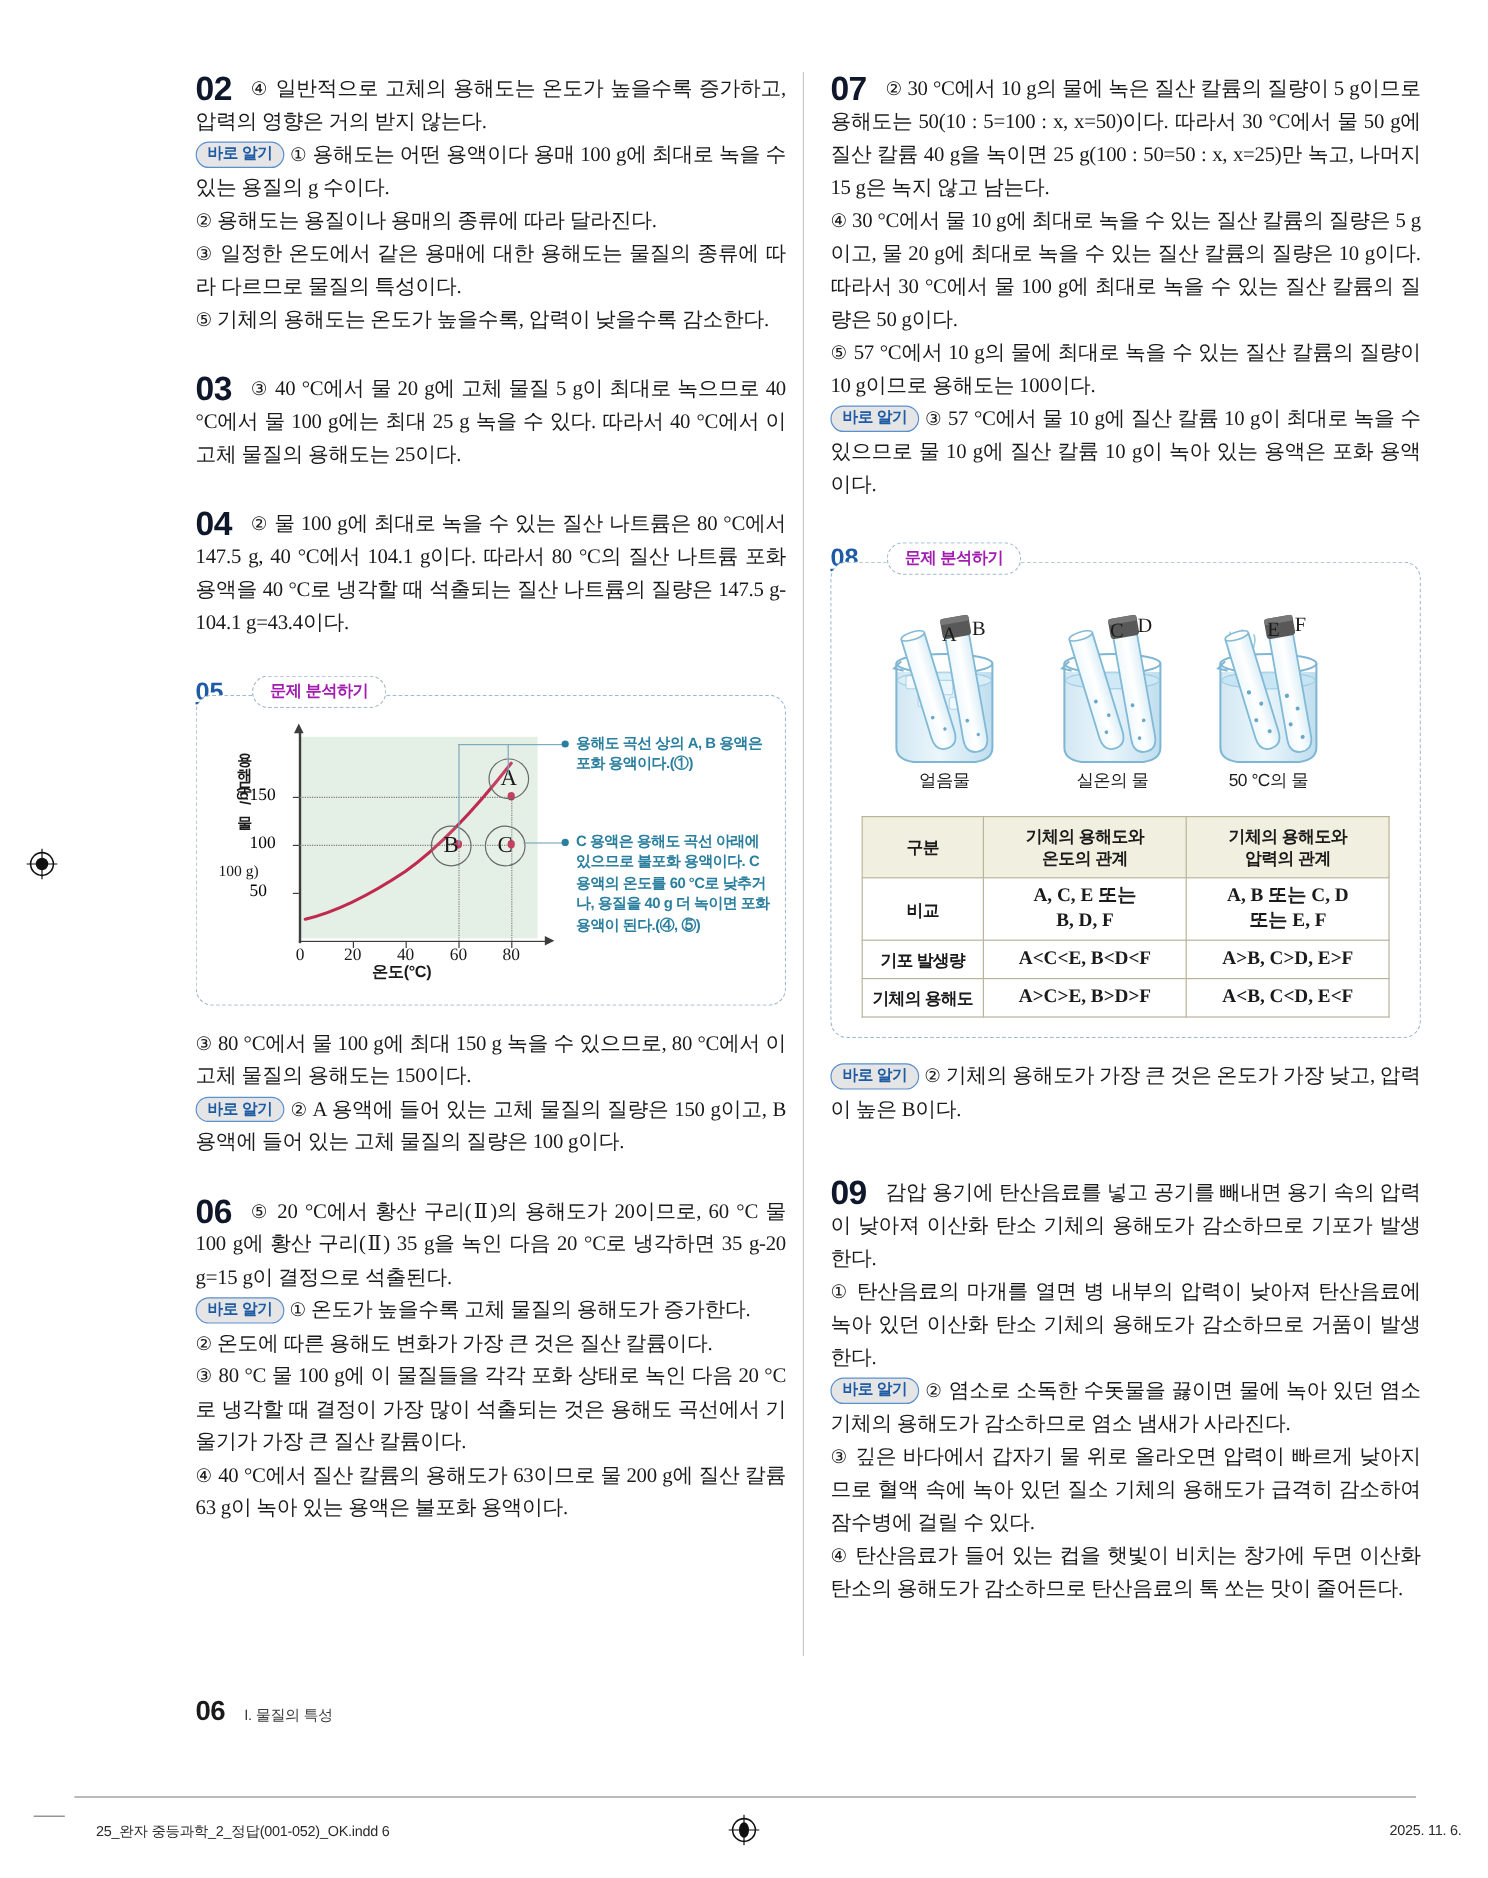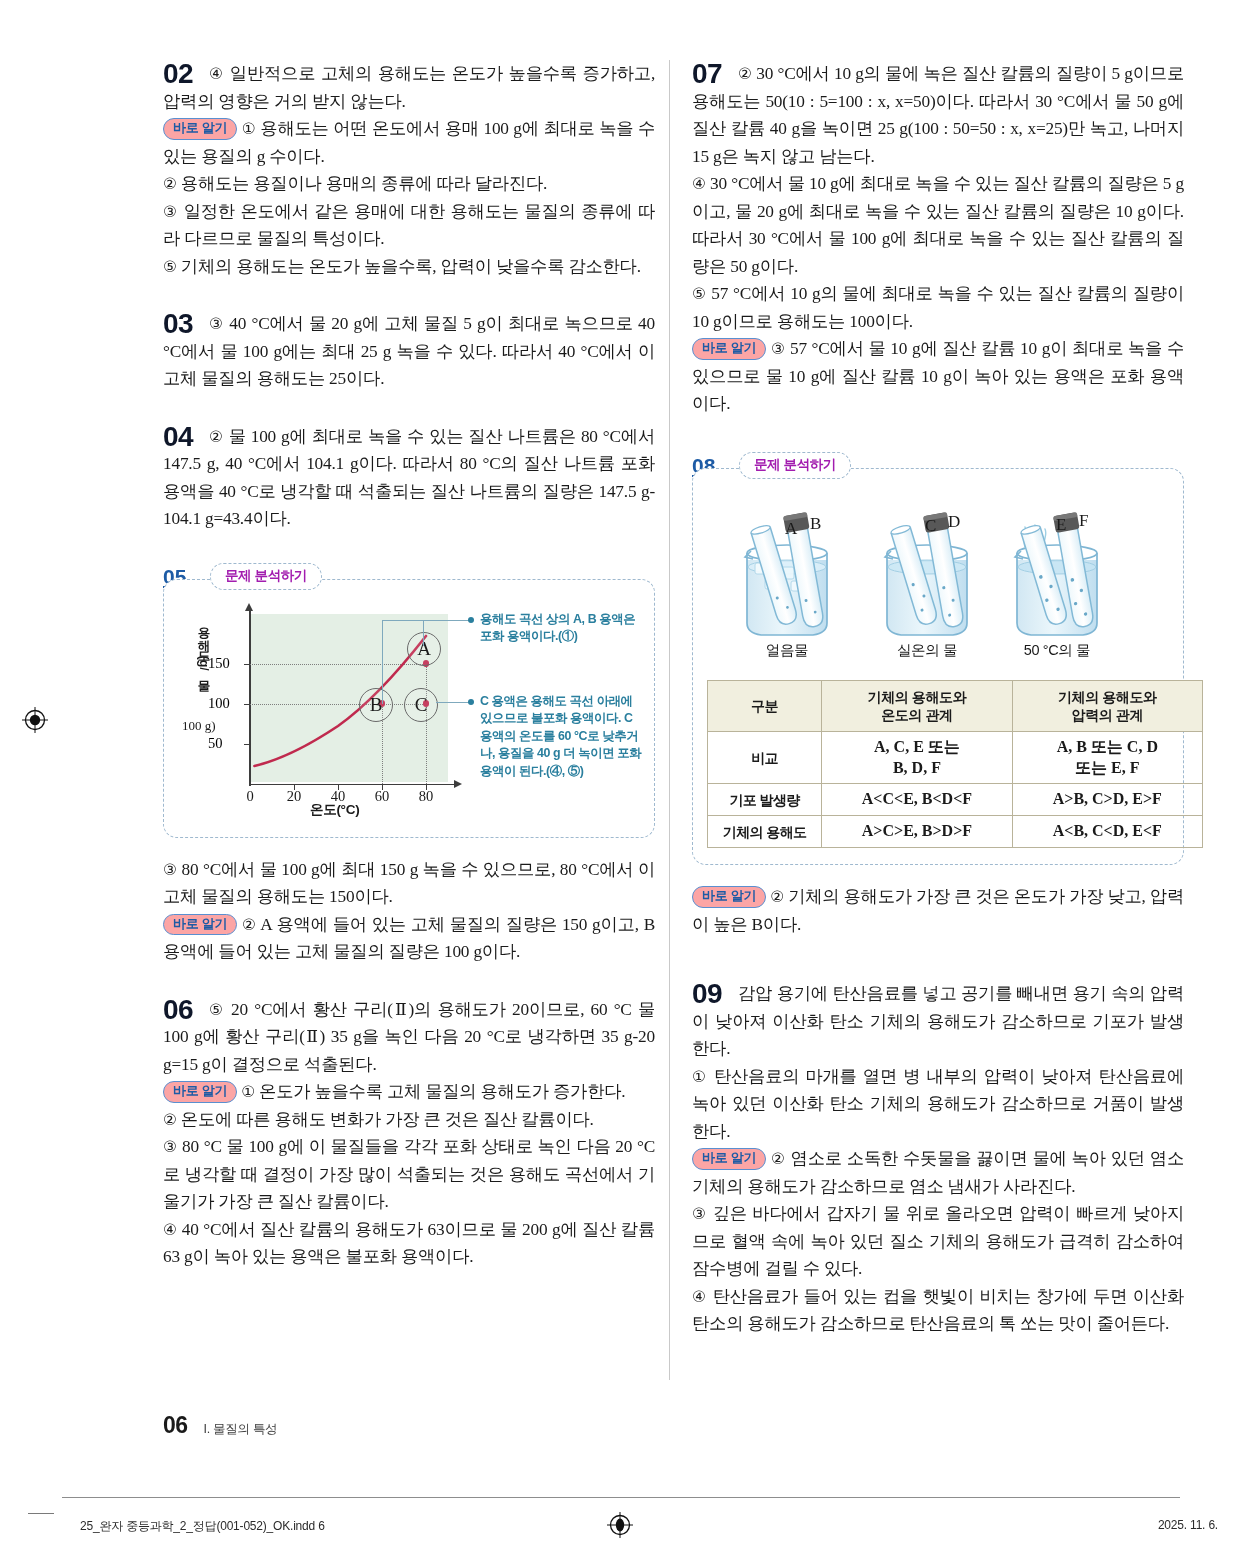--- a/index.html
+++ b/index.html
@@ -84,21 +84,21 @@
   
   .badge-baro {
     display: inline-block;
     border: 1.3px solid #5a8fd0;
     border-radius: 11px;
     padding: 0px 9px 1px 9px;
     font-family: "Liberation Sans", sans-serif;
     font-size: 13px;
     font-weight: bold;
     color: #1d5ba5;
-    background: #fca5a5;
+    background: #e5e5e5;
     line-height: 1.45;
     vertical-align: 2px;
     letter-spacing: -0.3px;
     white-space: nowrap;
   }
 
   
   .analysis {
     position: relative;
     margin: 8px 0 18px 0;
@@ -318,21 +318,21 @@
   .tube-label {
     position: absolute;
     font-family: "Liberation Serif", serif;
     font-size: 17px;
     color: #1a1a1a;
   }
 
   
   table.t08 {
     border-collapse: collapse;
-    width: 496px;
+    width: 440px;
     margin: 10px auto 0 auto;
     font-family: "Liberation Serif", serif;
   }
   table.t08 th, table.t08 td {
     border: 1px solid #b9b39a;
     text-align: center;
     padding: 5px 2px;
     font-size: 16px;
     line-height: 1.3;
     font-weight: bold;
@@ -427,21 +427,21 @@
     <div class="qblock">
       <span class="qnum">02</span>
       <div class="qbody indent">
         <p class="para">
           <span class="circ">④</span>
           <span>일반적으로 고체의 용해도는 온도가 높을수록 증가하고, 압력의 영향은 거의 받지 않는다.</span>
         </p>
         <p class="para" style="text-indent:0">
           <span class="badge-baro">바로 알기</span>
           <span class="circ">①</span>
-          <span>용해도는 어떤 온도에서 용매 100 g에 최대로 녹을 수 있는 용질의 g 수이다.</span>
+          <span>용해도는 어떤 용액이다 용매 100 g에 최대로 녹을 수 있는 용질의 g 수이다.</span>
         </p>
         <p class="para" style="text-indent:0">
           <span class="circ">②</span>
           <span>용해도는 용질이나 용매의 종류에 따라 달라진다.</span>
         </p>
         <p class="para" style="text-indent:0">
           <span class="circ">③</span>
           <span>일정한 온도에서 같은 용매에 대한 용해도는 물질의 종류에 따라 다르므로 물질의 특성이다.</span>
         </p>
         <p class="para" style="text-indent:0">

